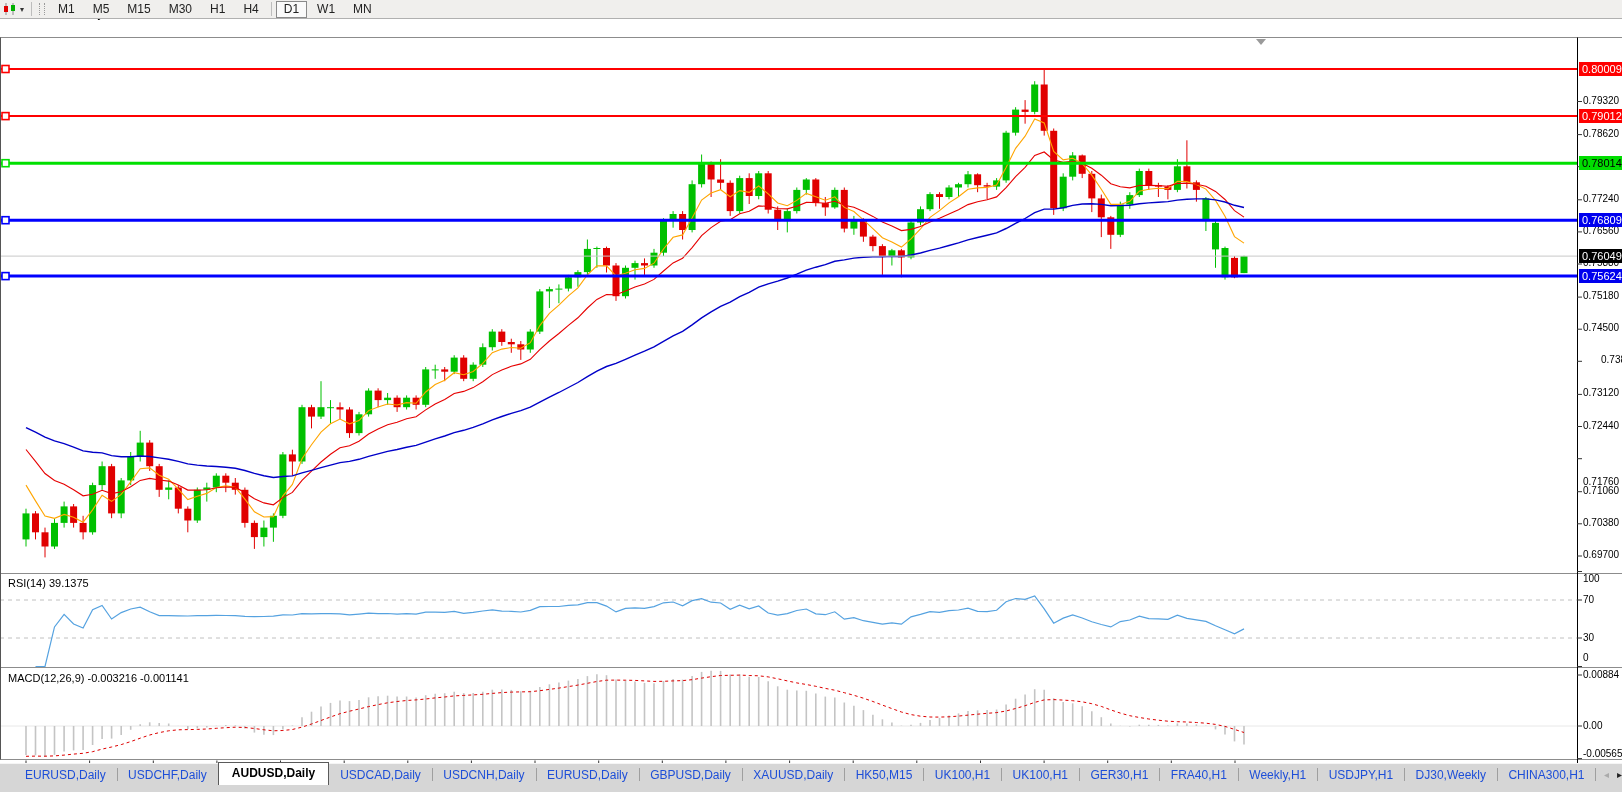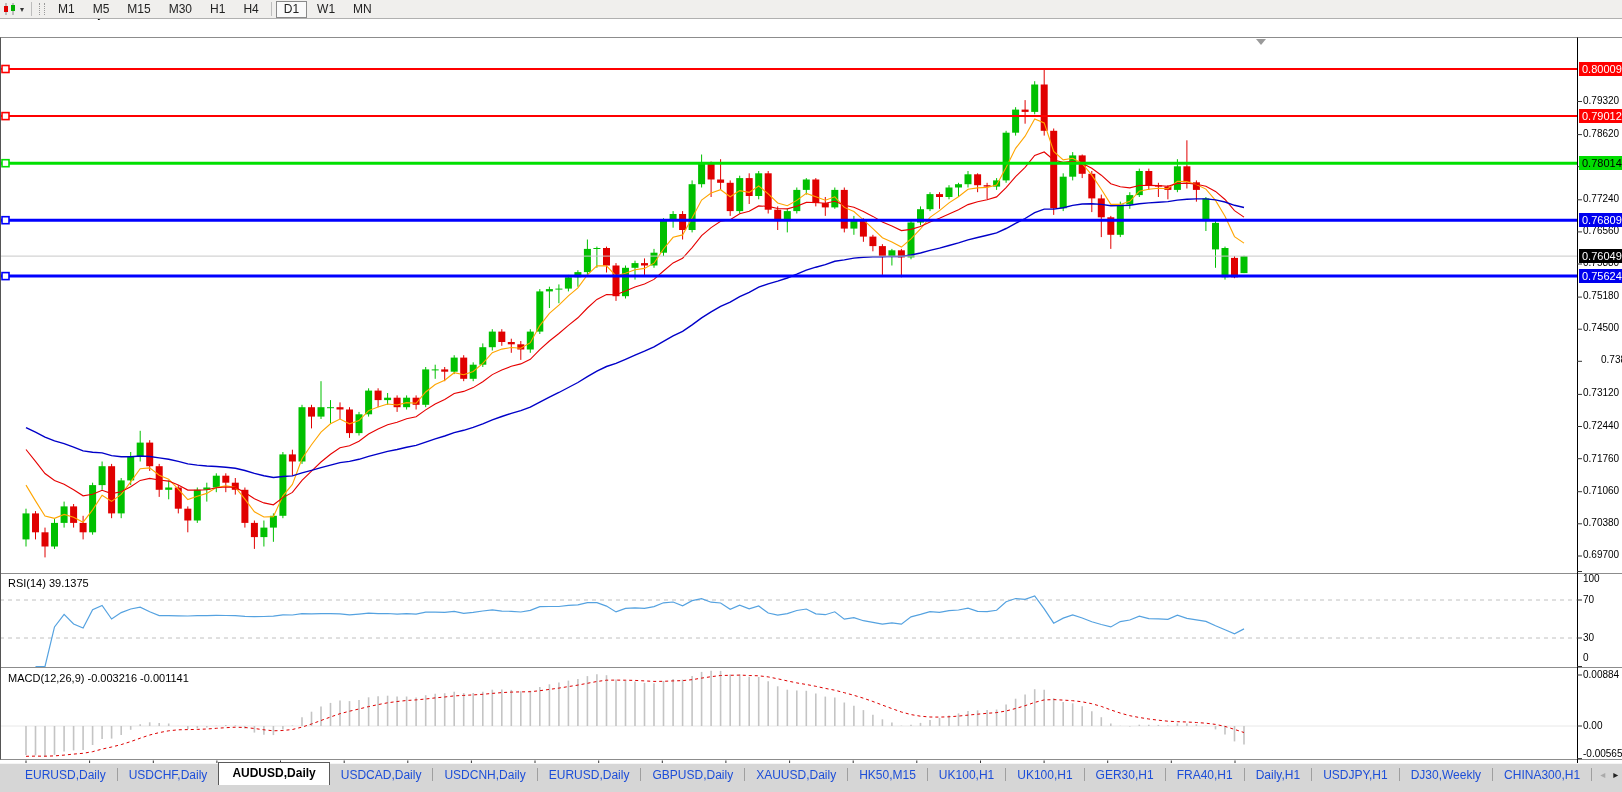--- a/index.html
+++ b/index.html
@@ -563,21 +563,21 @@
       <div class="axlab" style="left: 1583px; top: 127.612px;">0.78620</div>
       <div class="axlab" style="left: 1583px; top: 159.733px;">0.77940</div>
       <div class="axlab" style="left: 1583px; top: 192.798px;">0.77240</div>
       <div class="axlab" style="left: 1583px; top: 224.919px;">0.76560</div>
       <div class="axlab" style="left: 1583px; top: 257.04px;">0.75880</div>
       <div class="axlab" style="left: 1583px; top: 290.106px;">0.75180</div>
       <div class="axlab" style="left: 1583px; top: 322.227px;">0.74500</div>
       <div class="axlab" style="left: 1601px; top: 354.348px; text-align: right;">0.73820</div>
       <div class="axlab" style="left: 1583px; top: 387.413px;">0.73120</div>
       <div class="axlab" style="left: 1583px; top: 419.534px;">0.72440</div>
-      <div class="axlab" style="left: 1583px; top: 453px;">0.71760</div>
+      <div class="axlab" style="left: 1583px; top: 476px;">0.71760</div>
       <div class="axlab" style="left: 1583px; top: 484.721px;">0.71060</div>
       <div class="axlab" style="left: 1583px; top: 516.842px;">0.70380</div>
       <div class="axlab" style="left: 1583px; top: 548.963px;">0.69700</div>
       <div class="lvlbox" style="top: 62px; background: rgb(255, 0, 0); color: rgb(255, 255, 255);">0.80009</div>
       <div class="lvlbox" style="top: 109.095px; background: rgb(255, 0, 0); color: rgb(255, 255, 255);">0.79012</div>
       <div class="lvlbox" style="top: 156.237px; background: rgb(0, 221, 0); color: rgb(0, 0, 0);">0.78014</div>
       <div class="lvlbox" style="top: 213.157px; background: rgb(0, 0, 238); color: rgb(255, 255, 255);">0.76809</div>
       <div class="lvlbox" style="top: 269.133px; background: rgb(0, 0, 238); color: rgb(255, 255, 255);">0.75624</div>
       <div class="lvlbox" style="top: 249.057px; background: rgb(0, 0, 0); color: rgb(255, 255, 255); z-index: 3;">0.76049</div>
       <div class="axlab" style="left: 1583px; top: 573px;">100</div>
@@ -627,21 +627,21 @@
       <div class="tab">HK50,M15</div>
       <div class="tabsep"></div>
       <div class="tab">UK100,H1</div>
       <div class="tabsep"></div>
       <div class="tab">UK100,H1</div>
       <div class="tabsep"></div>
       <div class="tab">GER30,H1</div>
       <div class="tabsep"></div>
       <div class="tab">FRA40,H1</div>
       <div class="tabsep"></div>
-      <div class="tab">Daily,H1</div>
+      <div class="tab">Weekly,H1</div>
       <div class="tabsep"></div>
       <div class="tab">USDJPY,H1</div>
       <div class="tabsep"></div>
       <div class="tab">DJ30,Weekly</div>
       <div class="tabsep"></div>
       <div class="tab">CHINA300,H1</div>
       <div class="tabsep"></div>
       <div class="scrollarrows">
         <span class="sarr" style="color: rgb(170, 170, 170);">◂</span>
         <span class="sarr" style="color: rgb(34, 34, 34);">▸</span>

